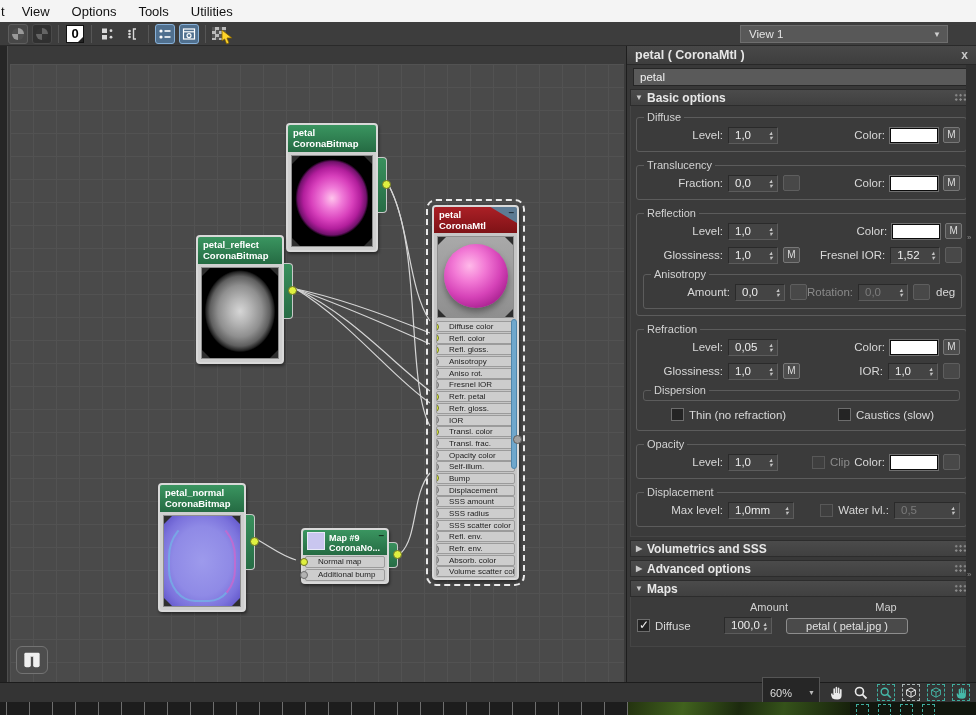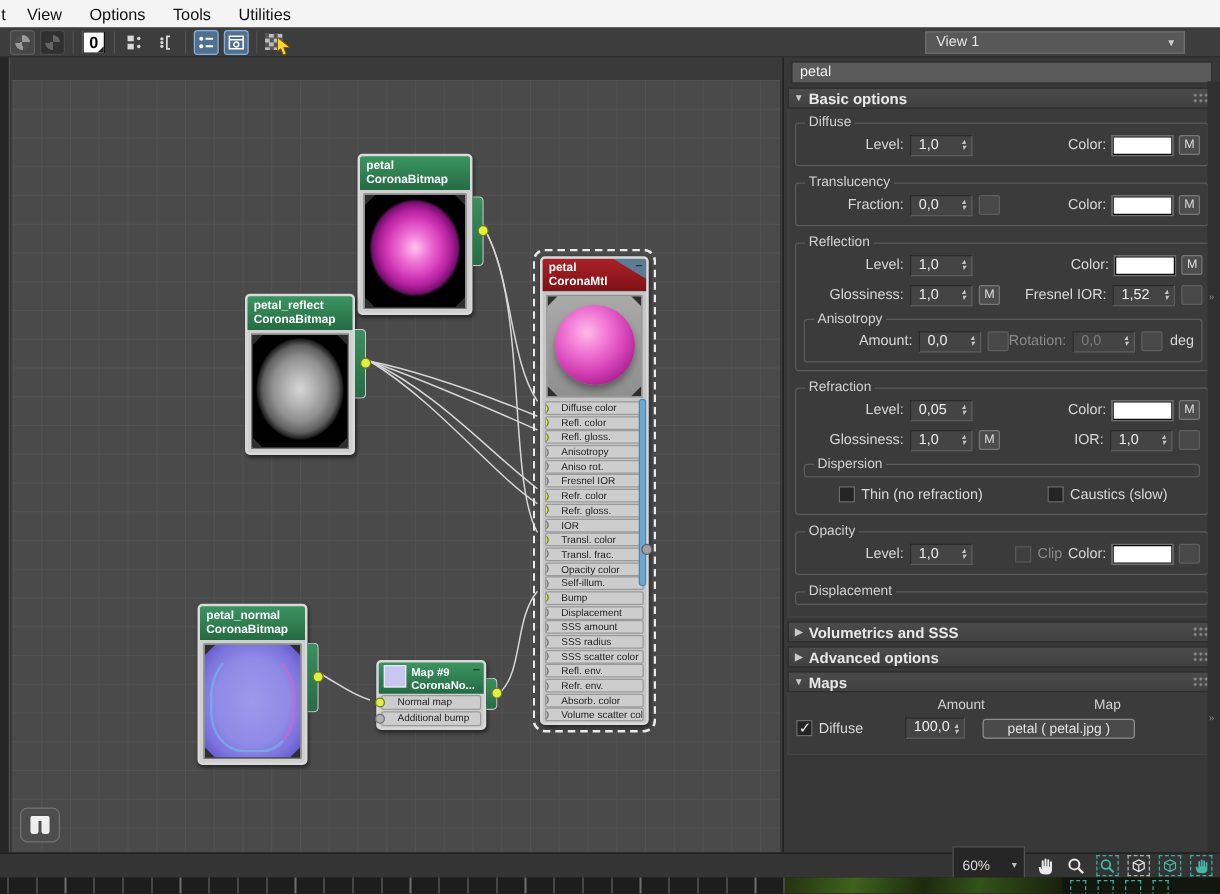--- a/index.html
+++ b/index.html
@@ -311,21 +311,21 @@
             <span class="corner c-tr"></span>
             <span class="corner c-bl"></span>
             <span class="corner c-br"></span>
         </div>
         <div class="slot"><span class="sdot on"></span><span>Diffuse color</span></div>
         <div class="slot"><span class="sdot on"></span><span>Refl. color</span></div>
         <div class="slot"><span class="sdot on"></span><span>Refl. gloss.</span></div>
         <div class="slot"><span class="sdot"></span><span>Anisotropy</span></div>
         <div class="slot"><span class="sdot"></span><span>Aniso rot.</span></div>
         <div class="slot"><span class="sdot"></span><span>Fresnel IOR</span></div>
-        <div class="slot"><span class="sdot on"></span><span>Refr. color</span></div>
+        <div class="slot"><span class="sdot on"></span><span>Refr. petal</span></div>
         <div class="slot"><span class="sdot on"></span><span>Refr. gloss.</span></div>
         <div class="slot"><span class="sdot"></span><span>IOR</span></div>
         <div class="slot"><span class="sdot on"></span><span>Transl. color</span></div>
         <div class="slot"><span class="sdot"></span><span>Transl. frac.</span></div>
         <div class="slot"><span class="sdot"></span><span>Opacity color</span></div>
         <div class="slot"><span class="sdot"></span><span>Self-illum.</span></div>
         <div class="slot"><span class="sdot on"></span><span>Bump</span></div>
         <div class="slot"><span class="sdot"></span><span>Displacement</span></div>
         <div class="slot"><span class="sdot"></span><span>SSS amount</span></div>
         <div class="slot"><span class="sdot"></span><span>SSS radius</span></div>
@@ -342,20 +342,24 @@
         <svg width="20" height="18" viewBox="0 0 22 20">
           <path d="M4 2 h14 a1.5 1.5 0 0 1 1.5 1.5 V6.5 h-17 V3.5 A1.5 1.5 0 0 1 4 2 Z" fill="#efefef"></path>
           <rect x="2.5" y="5" width="7.2" height="13" rx="2.2" fill="#efefef"></rect>
           <rect x="12.3" y="5" width="7.2" height="13" rx="2.2" fill="#efefef"></rect>
         </svg>
       </div>
     </div>
   </div>
 
   <div class="panel">
+    <div class="ptitle">
+      <span>petal  ( CoronaMtl )</span>
+      <span class="pclose">x</span>
+    </div>
     <div class="pname">petal</div>
 
     <div class="rhead">
       <span class="arrow">▼</span>
       <span>Basic options</span>
       <span class="grip"></span>
     </div>
     <div class="rbody">
 
       <fieldset class="fs">
@@ -533,20 +537,41 @@
           <span class="rgroup">
             <span class="l2">Color:</span>
             <span class="swatch"></span>
             <span class="bbtn"></span>
           </span>
         </div>
       </fieldset>
 
       <fieldset class="fs">
         <legend>Displacement</legend>
+        <div class="prow">
+          <span class="l1">Max level:</span>
+          <span class="spin wide">
+              <span class="val">1,0mm</span>
+              <span class="arr">
+                <i>▴</i>
+                <i>▾</i>
+              </span>
+            </span>
+          <span class="rgroup">
+            <span class="chk dis"></span>
+            <span class="l2">Water lvl.:</span>
+            <span class="spin dis wide">
+                <span class="val">0,5</span>
+                <span class="arr">
+                  <i>▴</i>
+                  <i>▾</i>
+                </span>
+              </span>
+          </span>
+        </div>
       </fieldset>
     </div>
 
     <div class="rhead">
       <span class="arrow">▶</span>
       <span>Volumetrics and SSS</span>
       <span class="grip"></span>
     </div>
     <div class="rhead">
       <span class="arrow">▶</span>

